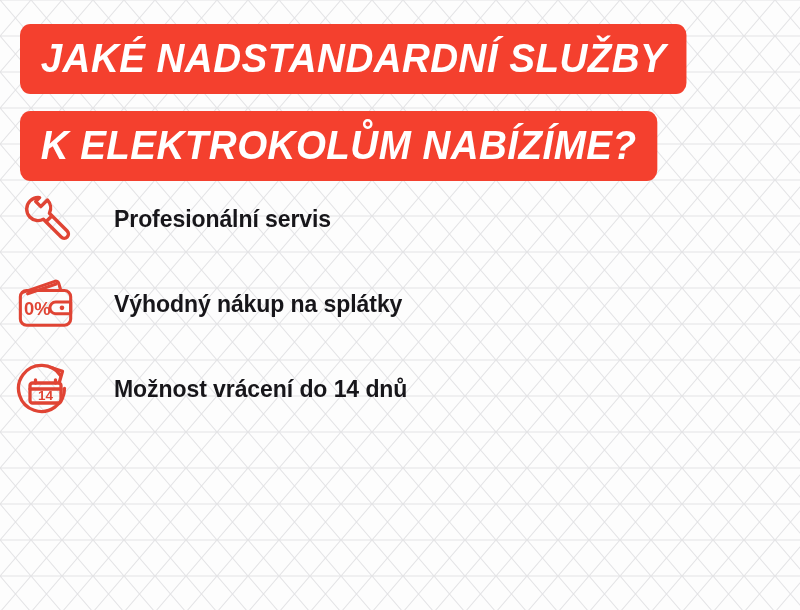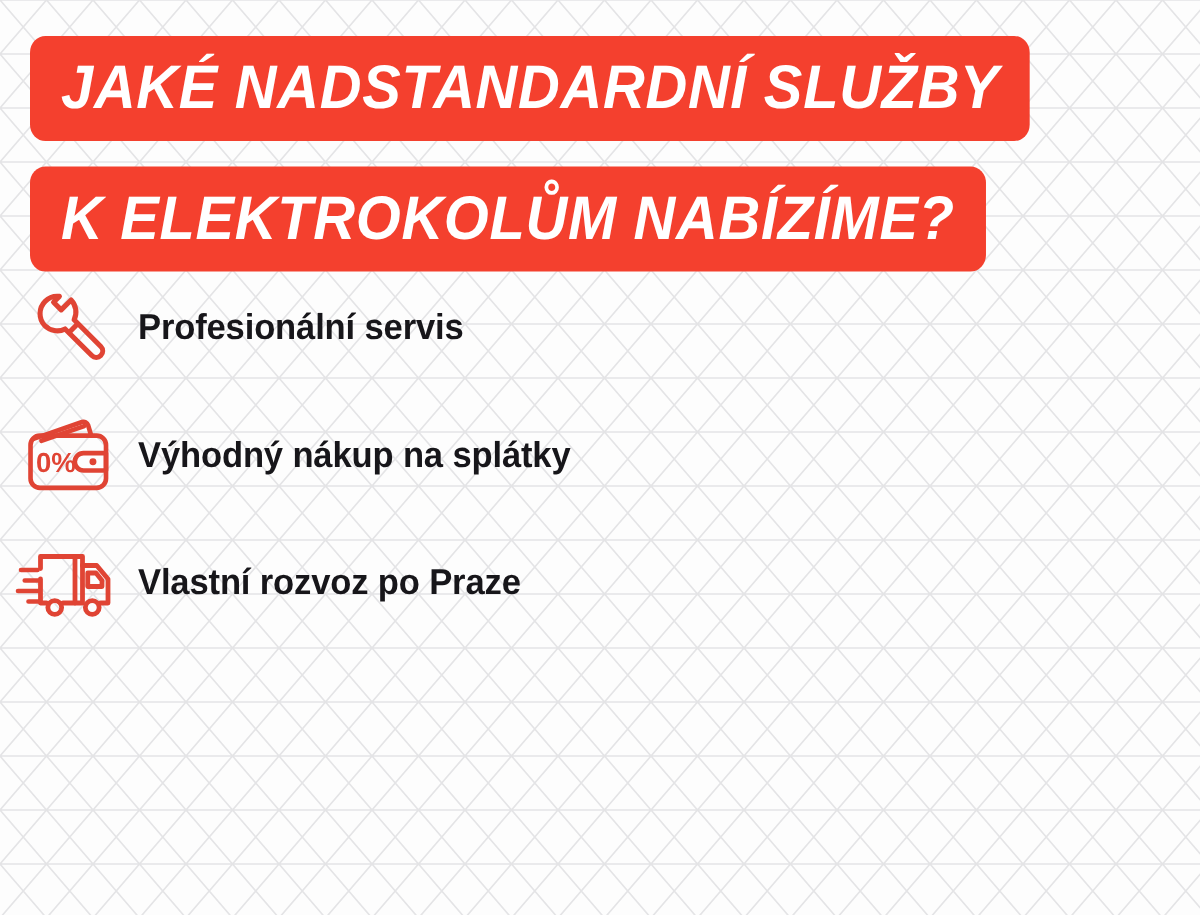--- a/index.html
+++ b/index.html
@@ -62,20 +62,21 @@
     position: absolute;
     left: 0;
     top: 176px;
     width: 800px;
     z-index: 2;
   }
   .feature-row {
     display: flex;
     align-items: center;
     height: 85px;
+    gap: 22px;
   }
   .feature-icon {
     width: 92px;
     min-width: 92px;
     height: 72px;
     display: flex;
     align-items: center;
     justify-content: center;
   }
   .feature-icon svg {
@@ -138,35 +139,31 @@
             <path d="M41 25 a6 6 0 0 0 0 12 h15.5 v-12 z"></path>
             <circle cx="47.5" cy="31" r="2.4" fill="#E04434" stroke="none"></circle>
           </g>
           <text x="22" y="38" text-anchor="middle" font-family="'Liberation Sans', sans-serif" font-size="19" font-weight="bold" fill="#E04434">0%</text>
         </svg>
       </div>
       <div class="feature-label">Výhodný nákup na splátky</div>
     </div>
 
 
-
     <div class="feature-row">
       <div class="feature-icon">
-        <svg width="72" height="52" viewBox="0 0 72 52" xmlns="http://www.w3.org/2000/svg">
-          <g fill="none" stroke="#E04434" stroke-width="3.2" stroke-linecap="round" stroke-linejoin="round">
-            <path d="M40 8 H17 v8"></path>
-            <path d="M17 23 v16 h4"></path>
-            <path d="M40 8 v31 h-8"></path>
-            <path d="M45 14 h9.5 l7.5 9 v16 h-5"></path>
-            <path d="M45 39 h-5 M45 14 v25"></path>
-            <path d="M40 8 h5 v6"></path>
-            <path d="M48.5 19 h5.5 l4 5 v4 h-9.5 z"></path>
-            <circle cx="26.5" cy="42" r="4.6"></circle>
-            <circle cx="51.5" cy="42" r="4.6"></circle>
-            <path d="M4 17 h11 M6.5 24 h10 M2 31 h13.5 M9 38 h7" stroke-width="3.1"></path>
+        <svg width="62" height="60" viewBox="0 0 62 60" xmlns="http://www.w3.org/2000/svg">
+          <g fill="none" stroke="#E04434" stroke-width="3.3" stroke-linecap="round" stroke-linejoin="round">
+            <path d="M45.5 16.5 a23 23 0 1 0 4 13"></path>
+            <path d="M36 8.5 L47.5 12.2 L44.2 23.8"></path>
+            <rect x="15" y="24" width="31" height="20" rx="2.6"></rect>
+            <path d="M15 30 h31"></path>
+            <path d="M20.5 24 v-3.2 M40.5 24 v-3.2"></path>
           </g>
+          <text x="30.5" y="41" text-anchor="middle" font-family="'Liberation Sans', sans-serif" font-size="13.5" font-weight="bold" fill="#E04434">14</text>
         </svg>
       </div>
-      <div class="feature-label">Vlastní rozvoz po Praze</div>
+      <div class="feature-label">Možnost vrácení do 14 dnů</div>
     </div>
+
 
   </div>
 </div>
 
 </body></html>

